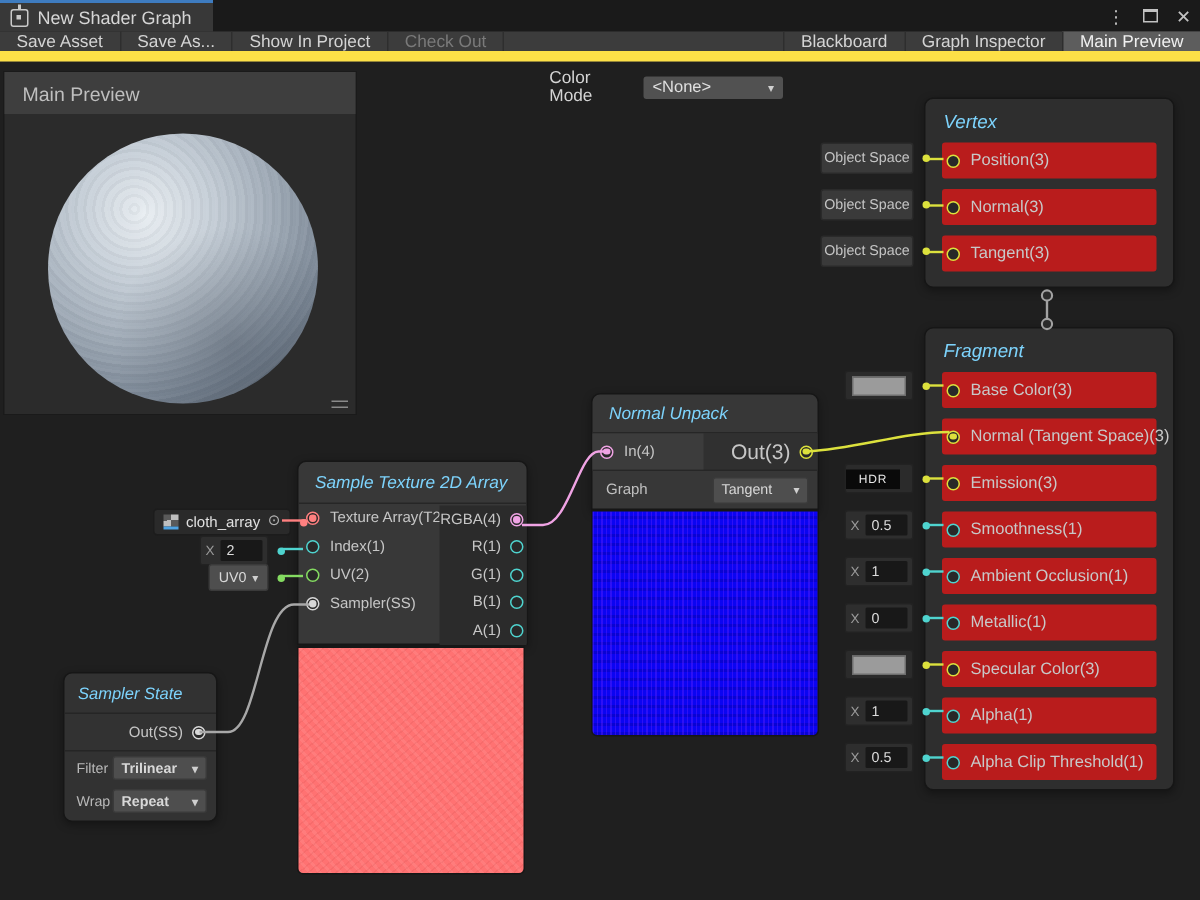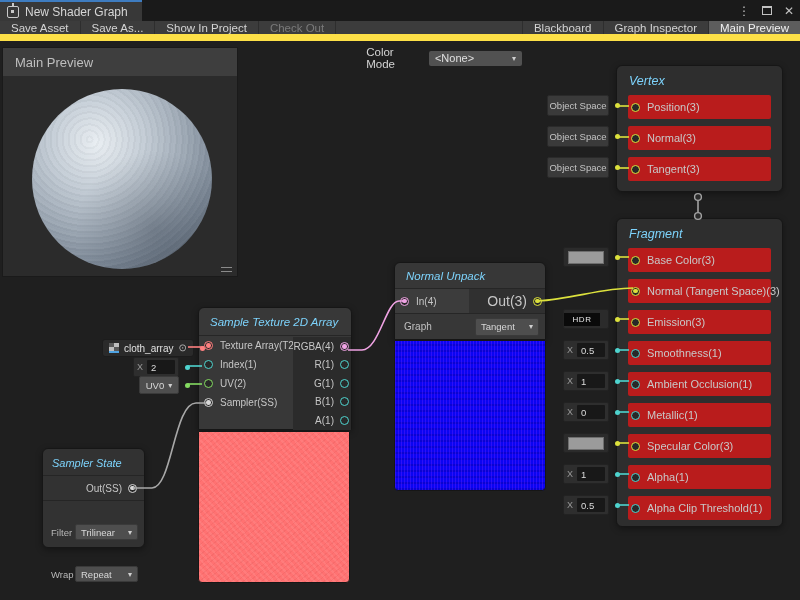--- a/index.html
+++ b/index.html
@@ -113,22 +113,22 @@
   .nu-spacerow{height:25px;display:flex;align-items:center;justify-content:space-between;padding:0 6px 0 9px;
                font-size:10px;color:#C0C0C0;}
   .nu-spacerow .mini-dd{width:64px;}
 
   
   .node.samplerstate{left:42px;top:448px;width:103px;height:100px;background:#323232;}
   .samplerstate .node-title{font-size:11px;padding:8px 9px 6px;border-bottom:1px solid #252525;}
   .ss-outrow{height:25px;display:flex;align-items:center;justify-content:flex-end;gap:6px;
              padding-right:7px;font-size:10px;color:#C6C6C6;border-bottom:1px solid #252525;}
   .ss-optrow{height:22px;display:flex;align-items:center;padding:0 6px 0 8px;font-size:9.5px;color:#B8B8B8;
-             justify-content:space-between;margin-top:20px;}
-  .ss-optrow .mini-dd{width:63px;height:16px;}
+             justify-content:space-between;}
+  .ss-optrow .mini-dd{width:63px;height:16px;font-weight:bold;}
 
   
   .prop-pill{height:18px;background:#2A2A2A;border:1px solid #1C1C1C;border-radius:3px;display:flex;
              align-items:center;gap:5px;padding:0 6px;color:#E0E0E0;font-size:10px;white-space:nowrap;}
   .prop-icon{width:10px;height:10px;display:inline-block;flex:none;
              background:conic-gradient(#BFBFBF 0 25%, #5A5A5A 0 50%, #BFBFBF 0 75%, #5A5A5A 0);
              border-bottom:2px solid #4FA3E3;}
   .target-icon{color:#B5B5B5;font-size:10px;line-height:1;}
 
   

